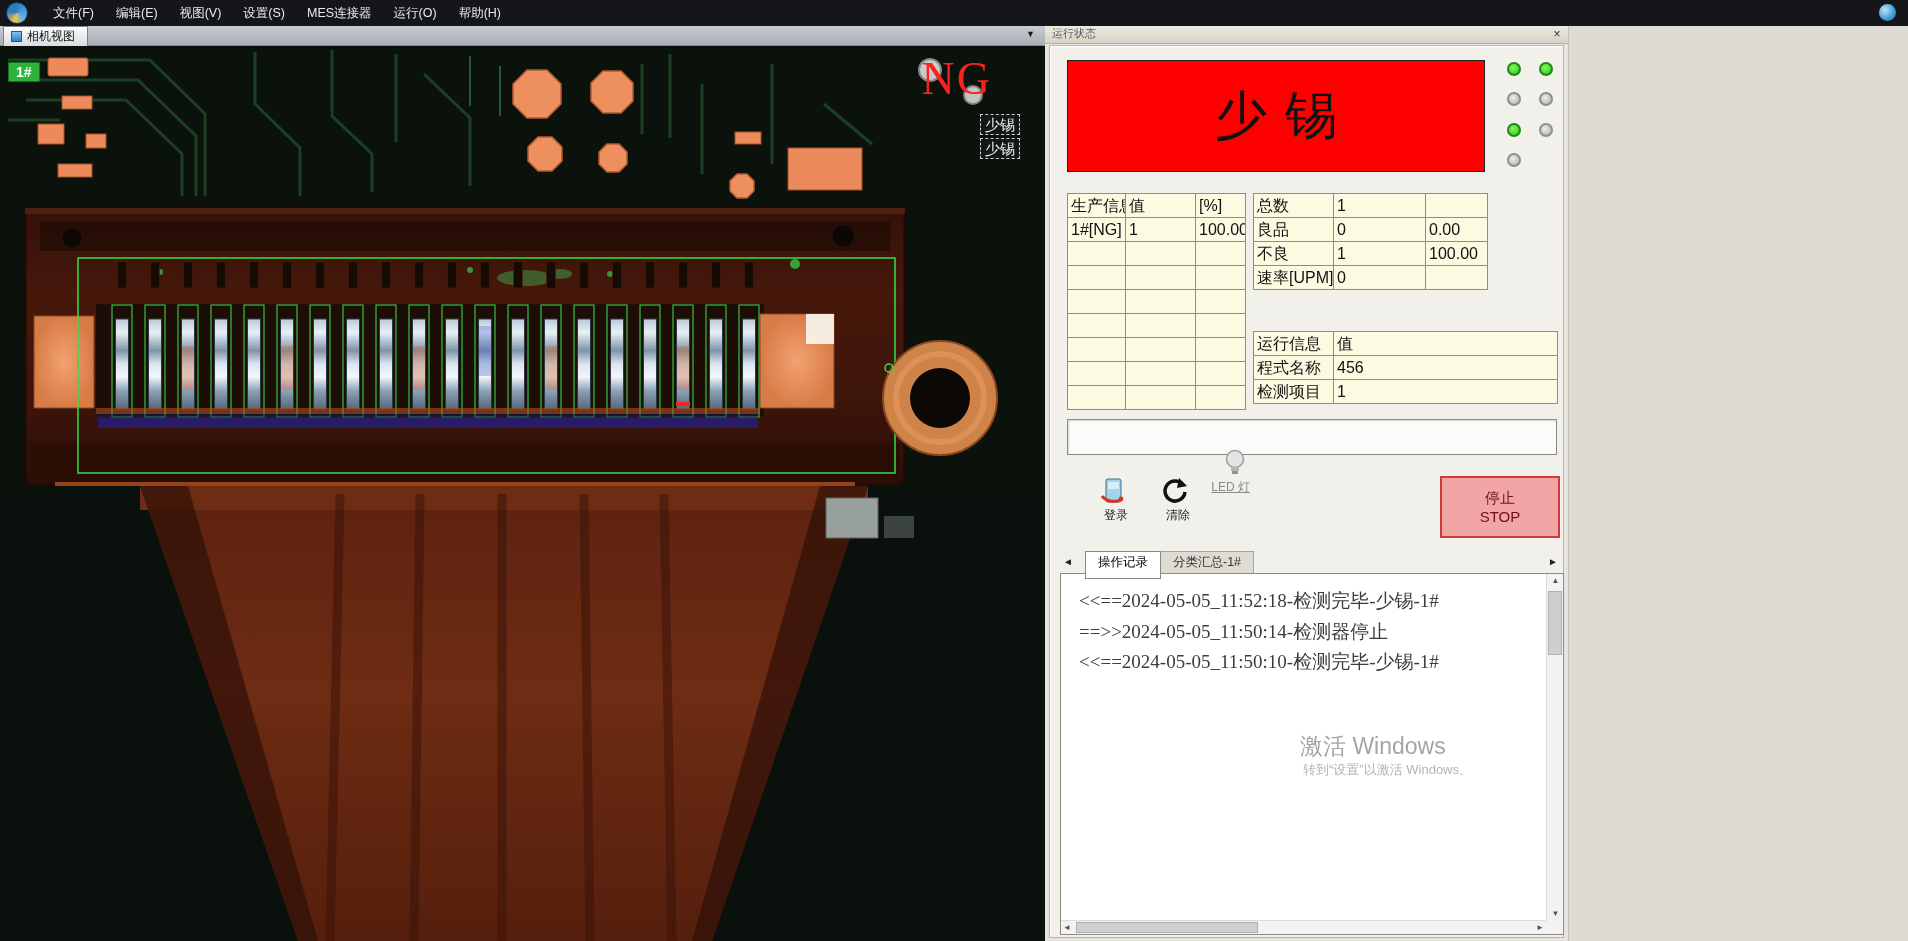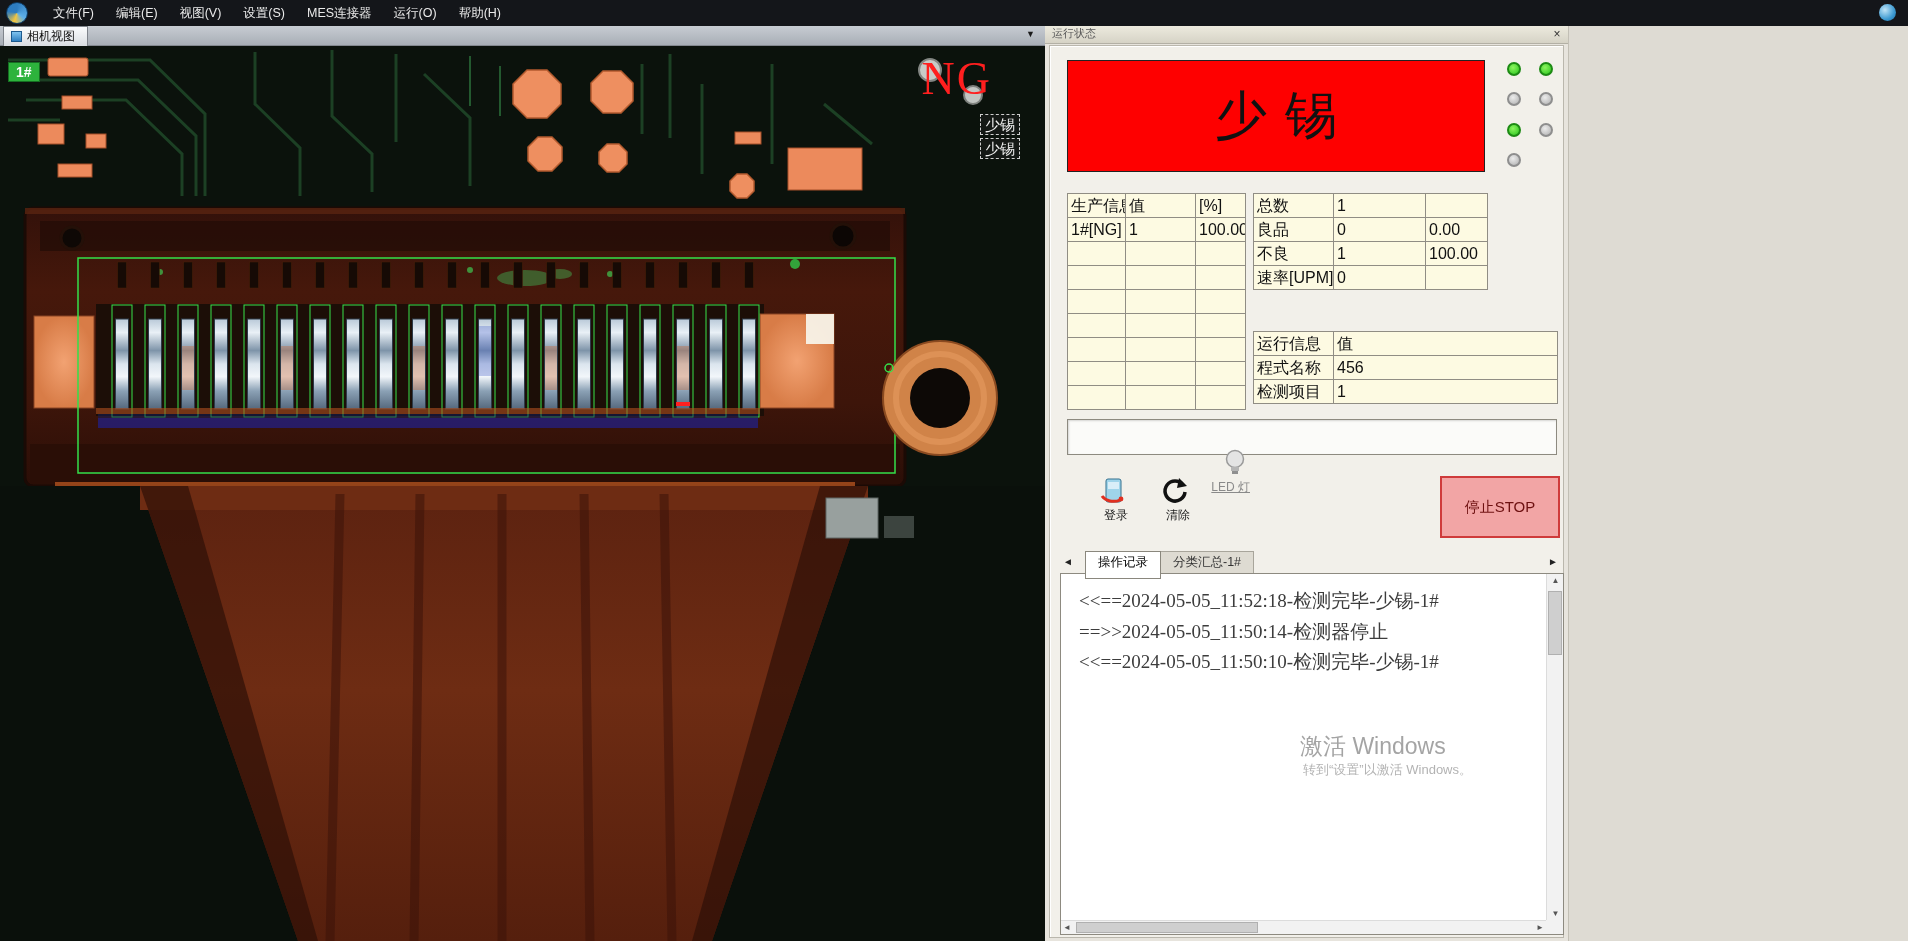--- a/index.html
+++ b/index.html
@@ -38,21 +38,21 @@
   .indicator[data-state="on"]{background:radial-gradient(circle at 40% 35%,#8df55f,#27c41b);border:2px solid #1d8a14;}
 
   .tbl{position:absolute;display:grid;border-top:1px solid #908d84;border-left:1px solid #908d84;font-size:16px;color:#111;}
   .cell{height:24px;line-height:24px;padding:0 3px;background:#fdfae2;border-right:1px solid #908d84;border-bottom:1px solid #908d84;overflow:hidden;white-space:nowrap;box-sizing:border-box;}
 
   .msgbox{position:absolute;left:1067px;top:419px;width:490px;height:36px;background:#fbfbf9;border:1px solid #8d8a80;box-shadow:inset 1px 1px 2px rgba(0,0,0,.15);box-sizing:border-box;}
 
   .toolbtn{position:absolute;width:56px;height:60px;display:flex;flex-direction:column;align-items:flex-end;gap:1px;font-size:12px;color:#222;}
   .toolbtn .ic{width:30px;height:30px;}
   .toolbtn .lbl-dim{color:#8a8a8a;text-decoration:underline;}
-  .stop-btn{position:absolute;left:1440px;top:476px;width:120px;height:62px;background:#f2a5a5;border:2px solid #cf3b3b;display:flex;flex-direction:row;align-items:center;justify-content:center;font-size:15px;color:#6e1111;line-height:1.3;box-sizing:border-box;}
+  .stop-btn{position:absolute;left:1440px;top:476px;width:120px;height:62px;background:#f2a5a5;border:2px solid #cf3b3b;display:flex;flex-direction:column;align-items:center;justify-content:center;font-size:15px;color:#6e1111;line-height:1.3;box-sizing:border-box;}
 
   .tab-arrow{position:absolute;font-size:10px;color:#222;top:556px;}
   .logtab{position:absolute;top:551px;height:28px;line-height:21px;font-size:12.5px;padding:0 12px;box-sizing:border-box;}
   .logtab.active{background:#fff;border:1px solid #8a877d;color:#000;z-index:2;}
   .logtab.inactive{background:#dedbd2;border:1px solid #a8a59b;color:#333;}
 
   .logbox{position:absolute;left:1060px;top:573px;width:504px;height:362px;background:#fff;border:1px solid #8d8a80;box-sizing:border-box;}
   .loglist{position:absolute;left:0;top:0;right:17px;bottom:14px;overflow:hidden;padding:12px 0 0 18px;font-size:19px;color:#3c3c3c;font-family:"Liberation Serif",serif;}
   .logentry{line-height:30.5px;white-space:nowrap;}
   .vscroll{position:absolute;right:0;top:0;bottom:14px;width:17px;background:#f2f2f2;border-left:1px solid #dcdcdc;box-sizing:border-box;}

